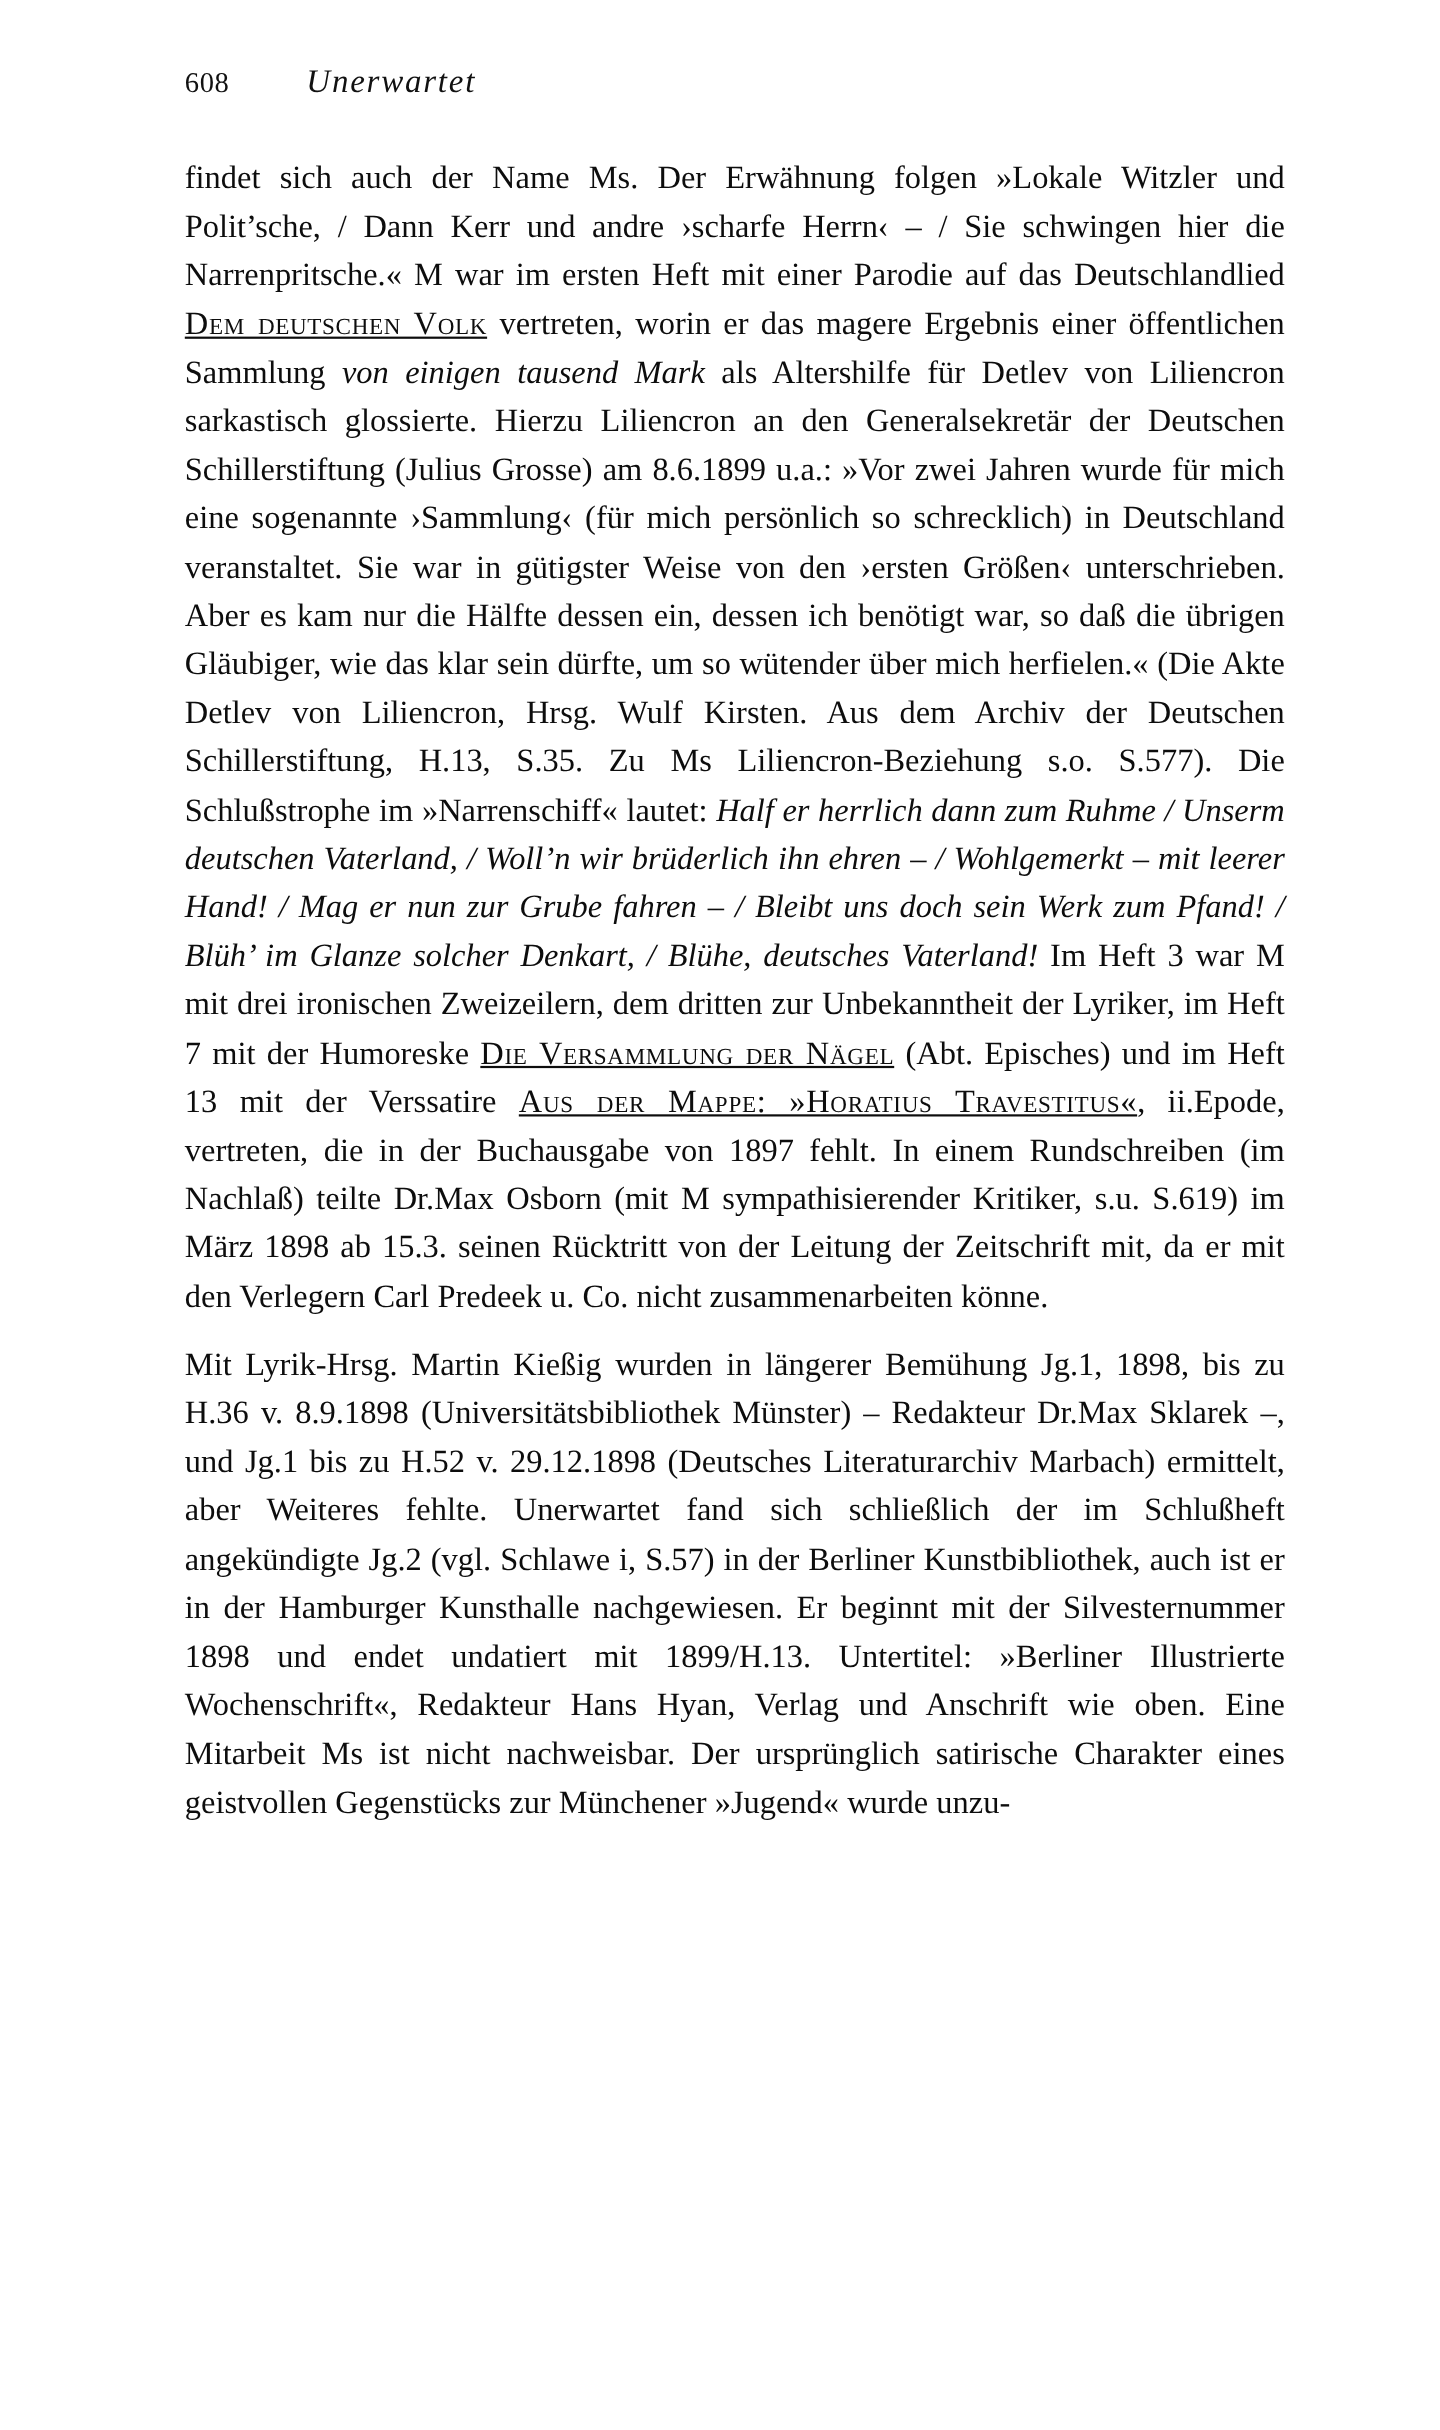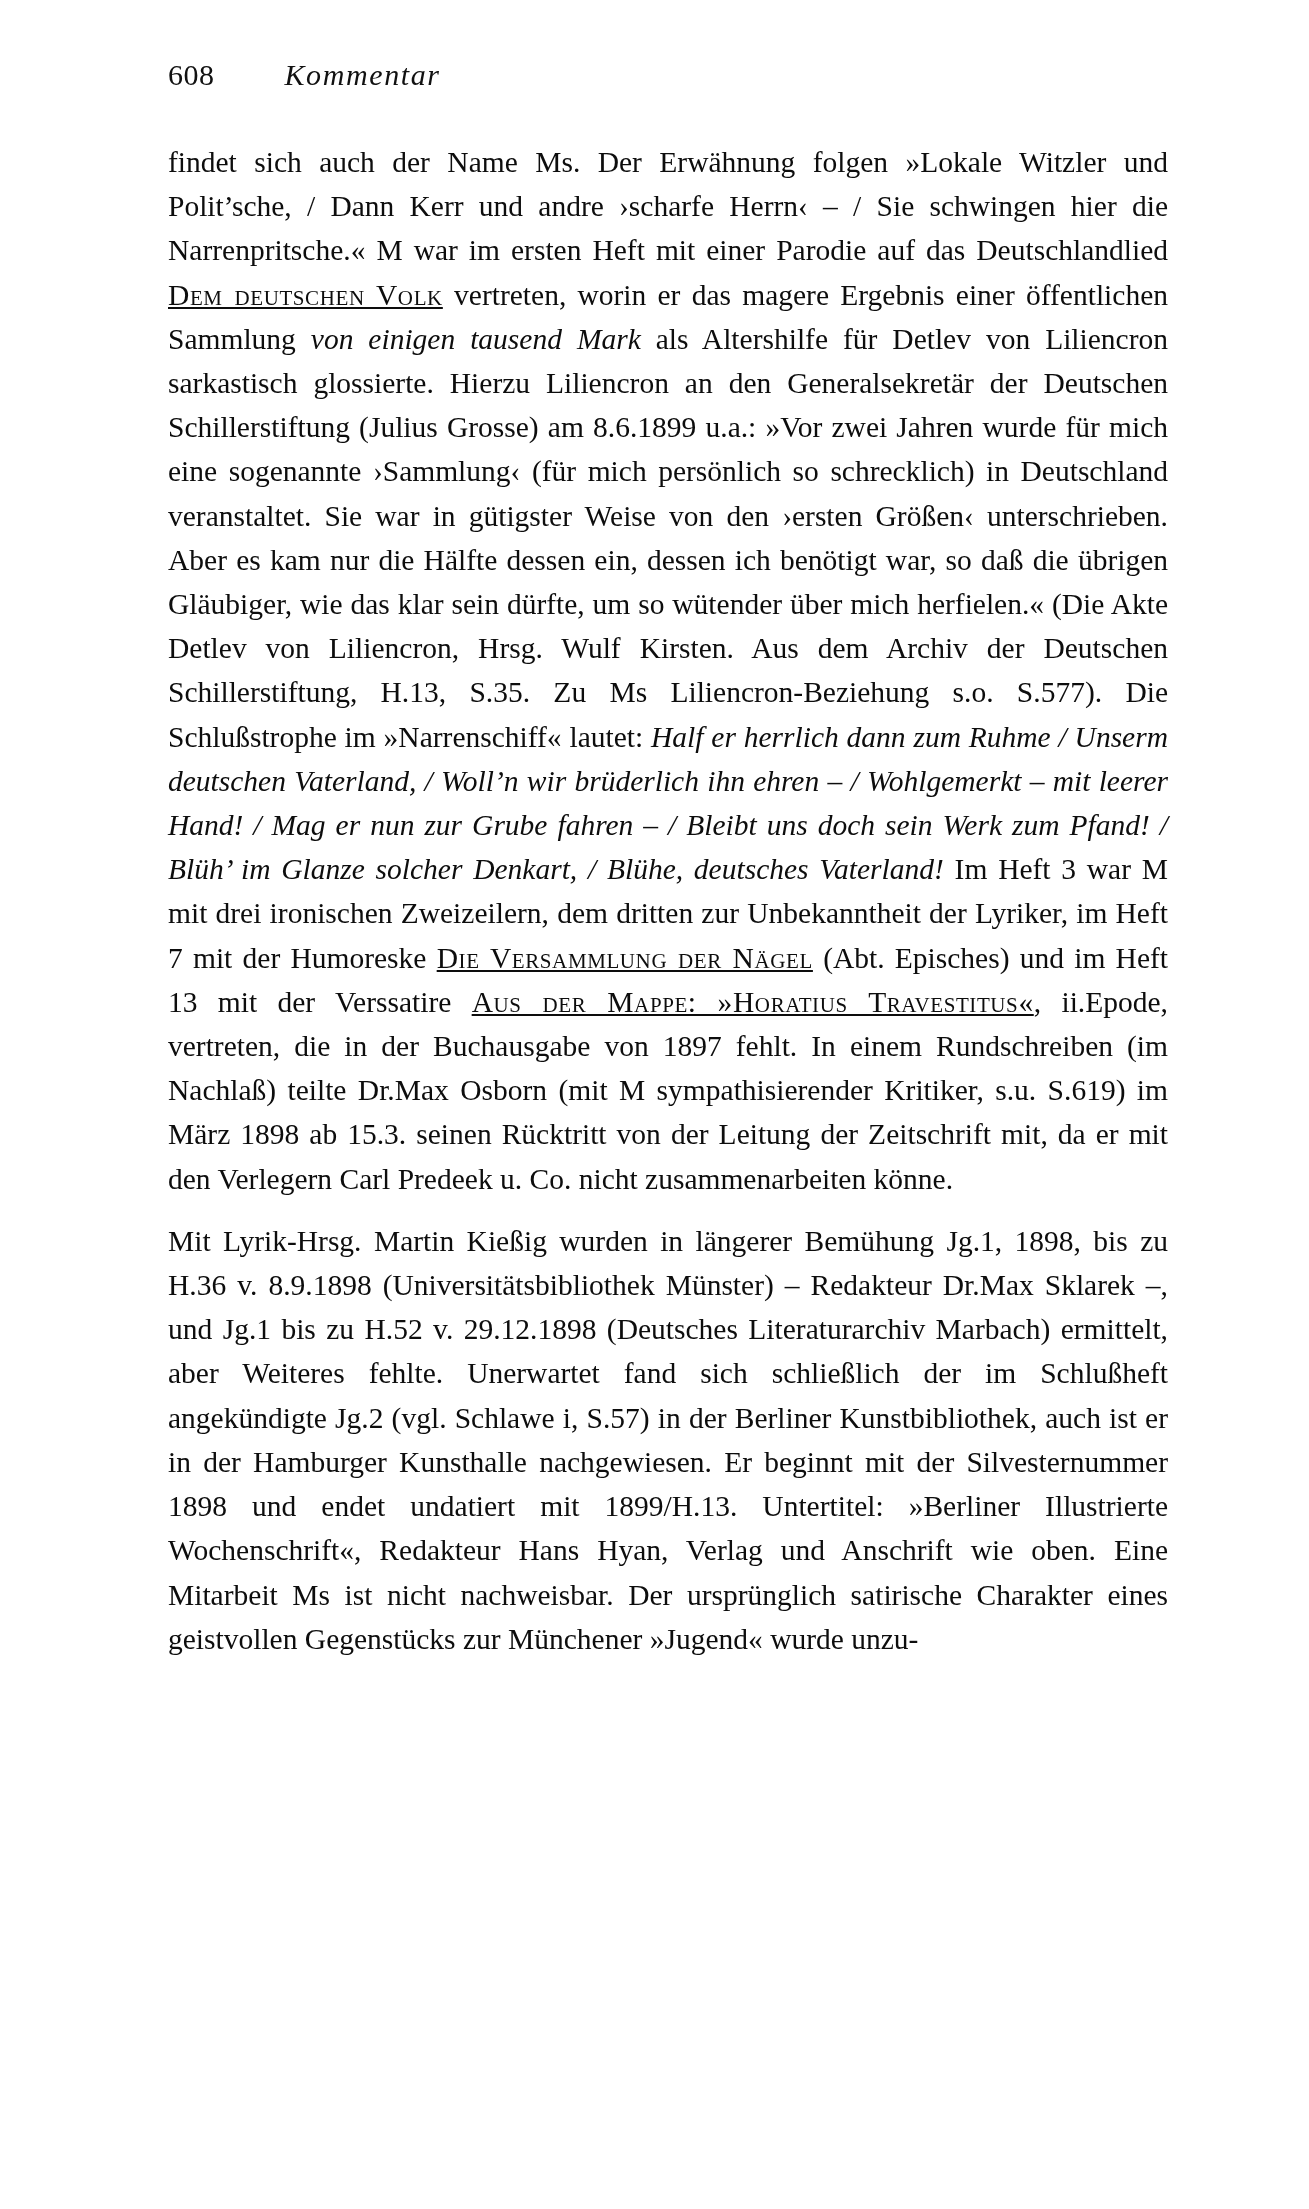--- a/index.html
+++ b/index.html
@@ -27,21 +27,21 @@
     position: absolute;
     left: 168px;
     top: 58px;
     width: 1000px;
     display: flex;
     align-items: baseline;
     gap: 70px;
   }
   .folio {
     font-family: "Liberation Serif", serif;
-    font-size: 30px;
+    font-size: 26px;
     letter-spacing: 0.5px;
     color: #111;
   }
   .running-head {
     font-family: "Liberation Serif", serif;
     font-style: italic;
     font-size: 30px;
     letter-spacing: 1.6px;
     color: #111;
   }
@@ -71,21 +71,21 @@
     text-decoration: underline;
   }
 </style>
 </head>
 <body>
 
 <div class="page">
 
   <div class="header">
     <span class="folio">608</span>
-    <span class="running-head">Kommentar</span>
+    <span class="running-head">Unerwartet</span>
   </div>
 
   <div class="body-col">
     <p class="para" id="para-1"><span>findet sich auch der Name Ms. Der Erwähnung folgen »Lokale Witzler und Polit’sche, / Dann Kerr und andre ›scharfe Herrn‹ – / Sie schwingen hier die Narrenpritsche.« M war im ersten Heft mit einer Parodie auf das Deutschlandlied </span><span class="sc">Dem deutschen Volk</span><span> vertreten, worin er das magere Ergebnis einer öffentlichen Sammlung </span><em class="it">von einigen tausend Mark</em><span> als Altershilfe für Detlev von Liliencron sarkastisch glossierte. Hierzu Liliencron an den Generalsekretär der Deutschen Schillerstiftung (Julius Grosse) am 8.6.1899 u.a.: »Vor zwei Jahren wurde für mich eine sogenannte ›Sammlung‹ (für mich persönlich so schrecklich) in Deutschland veranstaltet. Sie war in gütigster Weise von den ›ersten Größen‹ unterschrieben. Aber es kam nur die Hälfte dessen ein, dessen ich benötigt war, so daß die übrigen Gläubiger, wie das klar sein dürfte, um so wütender über mich herfielen.« (Die Akte Detlev von Liliencron, Hrsg. Wulf Kirsten. Aus dem Archiv der Deutschen Schillerstiftung, H.13, S.35. Zu Ms Liliencron-Beziehung s.o. S.577). Die Schlußstrophe im »Narrenschiff« lautet: </span><em class="it">Half er herrlich dann zum Ruhme / Unserm deutschen Vaterland, / Woll’n wir brüderlich ihn ehren – / Wohlgemerkt – mit leerer Hand! / Mag er nun zur Grube fahren – / Bleibt uns doch sein Werk zum Pfand! / Blüh’ im Glanze solcher Denkart, / Blühe, deutsches Vaterland!</em><span> Im Heft 3 war M mit drei ironischen Zweizeilern, dem dritten zur Unbekanntheit der Lyriker, im Heft 7 mit der Humoreske </span><span class="sc">Die Versammlung der Nägel</span><span> (Abt. Episches) und im Heft 13 mit der Verssatire </span><span class="sc">Aus der Mappe: »Horatius Travestitus«</span><span>, ii.Epode, vertreten, die in der Buchausgabe von 1897 fehlt. In einem Rundschreiben (im Nachlaß) teilte Dr.Max Osborn (mit M sympathisierender Kritiker, s.u. S.619) im März 1898 ab 15.3. seinen Rücktritt von der Leitung der Zeitschrift mit, da er mit den Verlegern Carl Predeek u. Co. nicht zusammenarbeiten könne.</span></p>
     <p class="para" id="para-2"><span>Mit Lyrik-Hrsg. Martin Kießig wurden in längerer Bemühung Jg.1, 1898, bis zu H.36 v. 8.9.1898 (Universitätsbibliothek Münster) – Redakteur Dr.Max Sklarek –, und Jg.1 bis zu H.52 v. 29.12.1898 (Deutsches Literaturarchiv Marbach) ermittelt, aber Weiteres fehlte. Unerwartet fand sich schließlich der im Schlußheft angekündigte Jg.2 (vgl. Schlawe i, S.57) in der Berliner Kunstbibliothek, auch ist er in der Hamburger Kunsthalle nachgewiesen. Er beginnt mit der Silvesternummer 1898 und endet undatiert mit 1899/H.13. Untertitel: »Berliner Illustrierte Wochenschrift«, Redakteur Hans Hyan, Verlag und Anschrift wie oben. Eine Mitarbeit Ms ist nicht nachweisbar. Der ursprünglich satirische Charakter eines geistvollen Gegenstücks zur Münchener »Jugend« wurde unzu-</span></p>
   </div>
 
 </div>
 
 </body></html>

